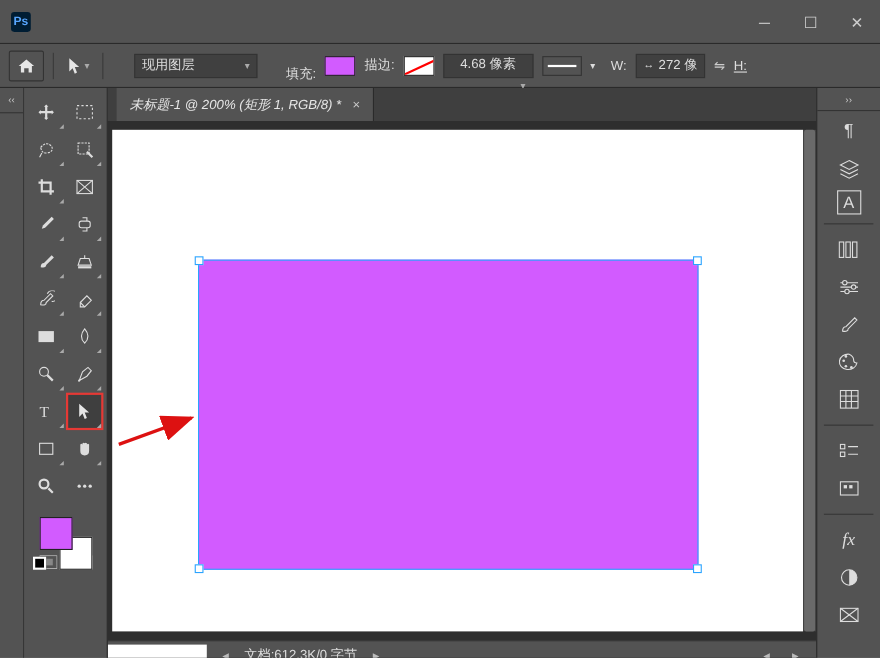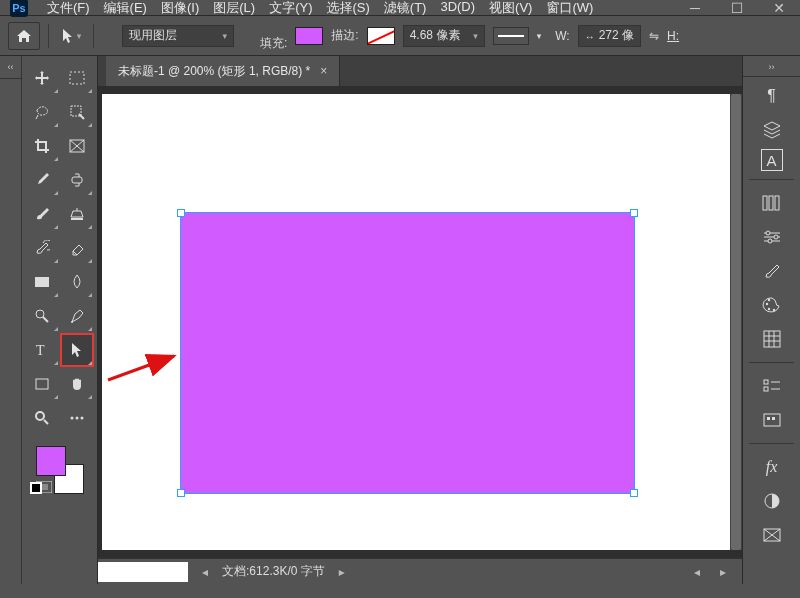--- a/index.html
+++ b/index.html
@@ -1,19 +1,19 @@
 <!DOCTYPE html>
 <html><head>
 <meta charset="utf-8">
 <style>
   * { margin: 0; padding: 0; box-sizing: border-box; user-select: none; }
   body { font-family: "Microsoft YaHei", sans-serif; font-size: 12px; background: #535353; color: #e6e6e6; width: 800px; height: 598px; overflow: hidden; }
 
   
-  .titlebar { height: 16px; background: #535353; display: flex; align-items: center; padding: 0 0 0 10px; border-bottom: 1px solid #2a2a2a; }
+  .titlebar { height: 40px; background: #535353; display: flex; align-items: center; padding: 0 0 0 10px; border-bottom: 1px solid #2a2a2a; }
   .titlebar .ps-logo { width: 18px; height: 18px; background: #001d33; color: #57a6ff; font-weight: bold; font-size: 11px; display: flex; align-items: center; justify-content: center; border-radius: 3px; margin-right: 12px; }
   .titlebar .menus { display: flex; gap: 0; }
   .titlebar .menus span { padding: 0 7px; font-size: 13px; cursor: default; }
   .titlebar .winbtns { margin-left: auto; display: flex; }
   .titlebar .winbtns div { width: 42px; height: 30px; display: flex; align-items: center; justify-content: center; font-size: 14px; color: #ccc; }
 
   
   .optionbar { height: 40px; background: #535353; display: flex; align-items: center; padding: 0 8px; border-bottom: 1px solid #2a2a2a; gap: 8px; font-size: 12px; color: #ddd; }
   .home-icon { width: 32px; height: 28px; display: flex; align-items: center; justify-content: center; border: 1px solid #333; border-radius: 2px; }
   .tool-icon-opt { width: 28px; height: 28px; display: flex; align-items: center; justify-content: center; }
@@ -40,21 +40,21 @@
   .toolbox .swatches { grid-column: 1 / span 2; height: 54px; position: relative; margin-top: 6px; }
   .toolbox .swatches .fg { position: absolute; left: 10px; top: 4px; width: 30px; height: 30px; border: 1px solid #222; }
   .toolbox .swatches .bg { position: absolute; left: 28px; top: 22px; width: 30px; height: 30px; background: #fff; border: 1px solid #222; }
   .toolbox .swatches .mini { position: absolute; left: 4px; top: 40px; width: 12px; height: 12px; background: #000; border: 2px solid #fff; }
   .toolbox .maskbtn { display:flex; align-items:center; justify-content:center; grid-column:1/span 2; gap:10px; margin-top:2px;}
   .toolbox .maskbtn div { width: 22px; height: 22px; display:flex; align-items:center; justify-content:center; }
 
   
   .doc-col { flex: 1; display: flex; flex-direction: column; background: #2e2e2e; min-width:0;}
   .doc-tab-row { height: 30px; background: #3f3f3f; display: flex; align-items: center; padding-left: 8px; }
-  .doc-tab { height: 30px; background: #535353; display: flex; align-items: center; padding: 0 12px; gap: 10px; font-size: 12px; color: #e6e6e6; border-right: 1px solid #2a2a2a; }
+  .doc-tab { height: 30px; background: #535353; display: flex; align-items: center; padding: 0 12px; gap: 10px; font-size: 12px; color: #e6e6e6; border-right: 1px solid #2a2a2a; font-style: italic; }
   .doc-tab .close { color: #ccc; font-size: 12px; }
   .canvas-wrap { flex: 1; position: relative; background: #2e2e2e; overflow: hidden; }
   .canvas { position: absolute; left: 4px; top: 8px; right: 12px; bottom: 34px; background: #fff; }
   .scroll-v { position: absolute; right: 0; top: 8px; width: 12px; bottom: 34px; background: #424242; }
   .scroll-v .thumb { position: absolute; left: 1px; right: 1px; top: 0; height: 100%; background: #6a6a6a; border-radius: 2px; }
   .status { position: absolute; left: 0; right: 0; bottom: 0; height: 26px; background: #535353; display: flex; align-items: center; padding: 0 10px 0 0; gap: 8px; font-size: 12px; color: #ddd; border-top: 1px solid #333;}
   .status .zoom-end { width: 90px; height:20px; background:#fff;}
   .status .arrow-btn { padding: 0 6px; color: #bbb; }
 
   
@@ -74,32 +74,20 @@
   .right-col .group-sep { width: 80%; border: 0; border-top: 1px solid #363636; margin: 4px 0; }
   .right-col .rtool { width: 38px; height: 30px; display: flex; align-items: center; justify-content: center; color: #ddd; font-size: 16px; }
 
   svg { display: block; }
 </style>
 </head>
 <body>
 
 <div class="titlebar">
   <div class="ps-logo">Ps</div>
-  <div class="menus">
-    <span>文件(F)</span>
-    <span>编辑(E)</span>
-    <span>图像(I)</span>
-    <span>图层(L)</span>
-    <span>文字(Y)</span>
-    <span>选择(S)</span>
-    <span>滤镜(T)</span>
-    <span>3D(D)</span>
-    <span>视图(V)</span>
-    <span>窗口(W)</span>
-  </div>
   <div class="winbtns">
     <div>─</div>
     <div>☐</div>
     <div>✕</div>
   </div>
 </div>
 
 <div class="optionbar">
   <div class="home-icon">
     <svg width="16" height="14" viewBox="0 0 16 14">
@@ -115,21 +103,21 @@
   </div>
   <div class="divider-v"></div>
   <div class="combo" style="width:112px;margin-left:20px;">
     <span>现用图层</span>
     <span class="caret" style="margin-left:auto;">▾</span>
   </div>
   <span style="margin-left:18px;margin-top:16px;">填充:</span>
   <div class="fill-swatch" style="background: rgb(210, 91, 255);"></div>
   <span>描边:</span>
   <div class="stroke-swatch"></div>
-  <div class="combo" style="width:82px;">
+  <div class="combo" style="width:82px;flex-direction:column;">
     <span>4.68 像素</span>
     <span class="caret" style="margin-left:auto;">▾</span>
   </div>
   <div class="stroke-line">
       <span></span>
     </div>
   <span class="caret" style="font-size:9px;">▾</span>
   <span style="margin-left:6px;">W:</span>
   <div class="width-field">
     <span style="font-size:10px;">↔</span>

